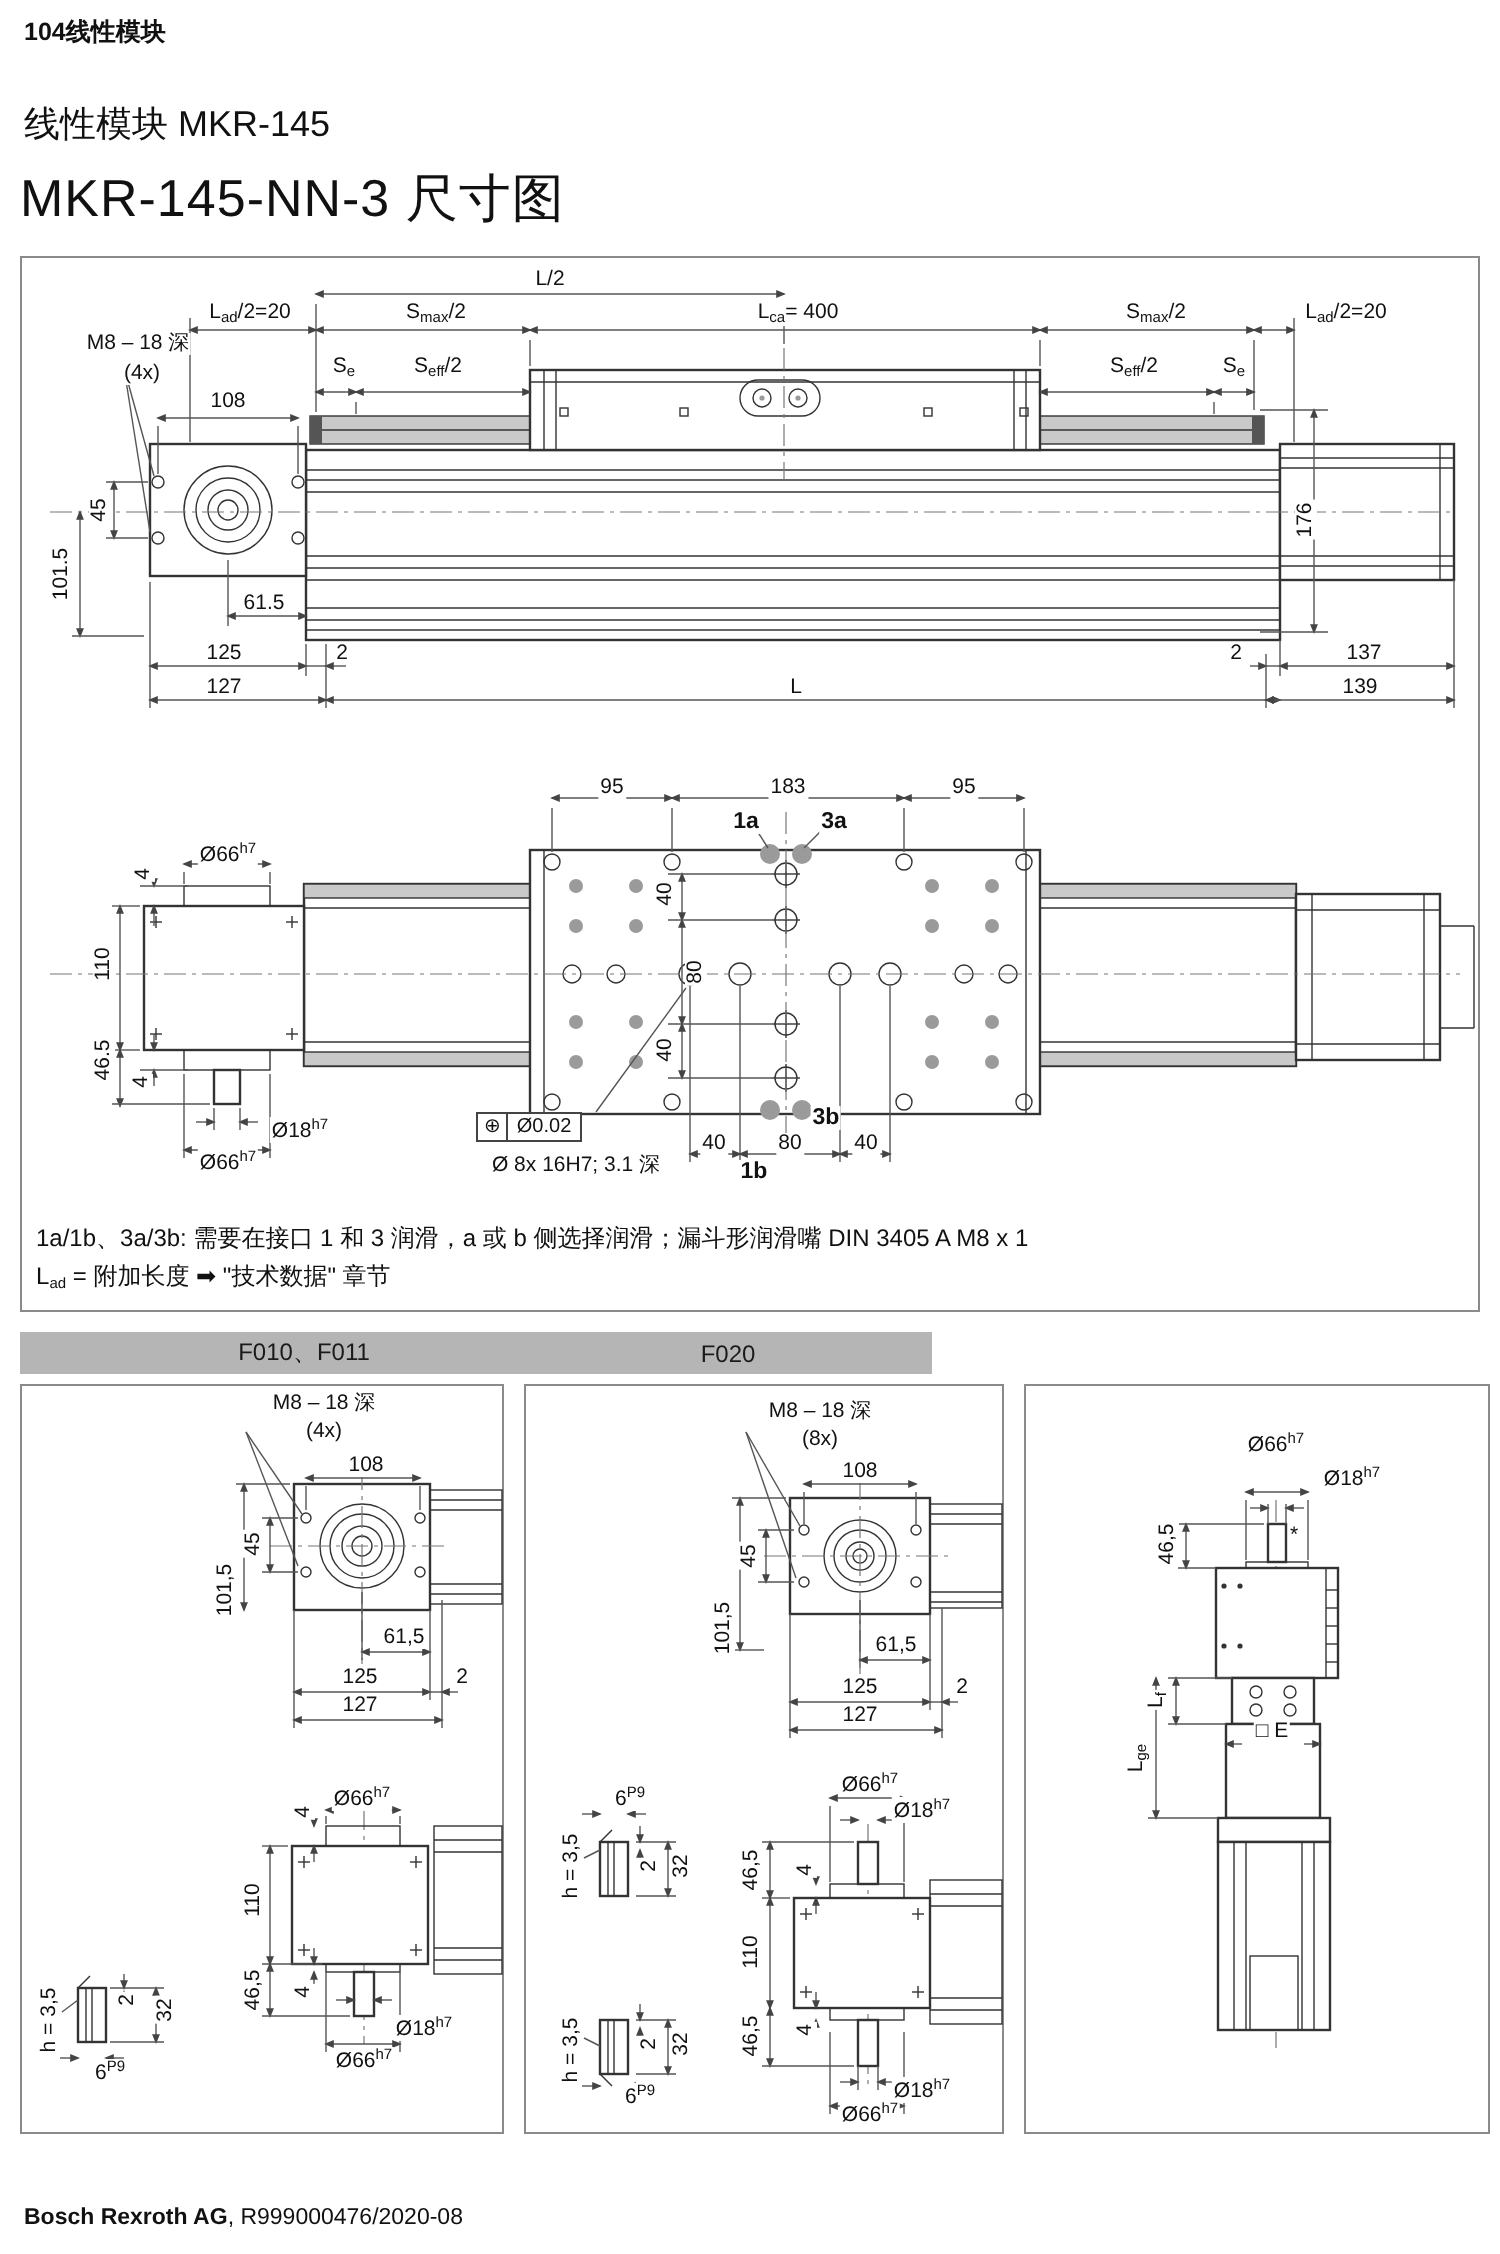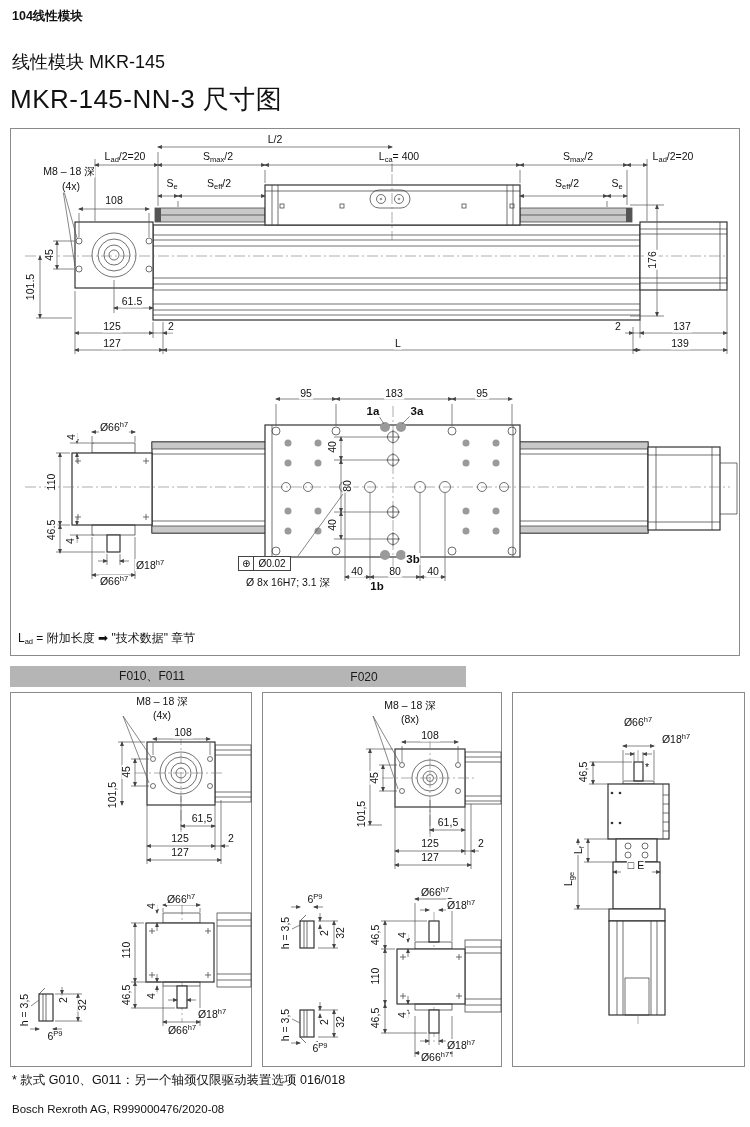--- a/index.html
+++ b/index.html
@@ -10,21 +10,21 @@
   .hdr .num{}
   .subhdr{left:12px;top:50px;font-size:18px;}
   .title{left:10px;top:82px;font-size:26px;font-weight:400;letter-spacing:.5px;}
   .frame{left:10px;top:128px;width:728px;height:526px;border:1px solid #8a8a8a;}
   .phead{top:666px;height:21px;background:#b5b5b5;display:flex;align-items:center;justify-content:center;
          font-size:12px;color:#1a1a1a;}
   .pbox{top:692px;height:373px;border:1px solid #8a8a8a;background:#fff;}
   .note{font-size:12px;line-height:1.35;}
   .footnote{left:12px;top:1072px;font-size:12.5px;}
   .footer{left:12px;top:1103px;font-size:11.5px;}
-  .footer b{font-weight:normal;}
+  .footer b{font-weight:bold;}
   sub{font-size:7.5px;vertical-align:-2px;}
   sup{font-size:7.5px;vertical-align:4px;}
   .dim{position:absolute;transform:translate(-50%,-50%);font-size:10.5px;line-height:1.05;
        white-space:nowrap;background:#fff;padding:0 1px;color:#111;z-index:5;}
   .dim.b{font-weight:bold;font-size:11.5px;}
   .fcf{left:238px;top:556px;display:flex;border:1px solid #444;background:#fff;font-size:10px;
        line-height:13px;z-index:5;}
   .fcf .c1{padding:0 3px;border-right:1px solid #444;}
   .fcf .c2{padding:0 4px;}
   svg{position:absolute;}
@@ -294,20 +294,21 @@
       <line x1="82" y1="159" x2="82" y2="201"></line>
         <line x1="125" y1="159" x2="125" y2="201"></line>
     </g>
   </svg>
 
   <div class="abs fcf">
     <span class="c1">⊕</span>
     <span class="c2">Ø0.02</span>
   </div>
 
+  <div class="abs note" style="left:18px;top:611px">1a/1b、3a/3b: 需要在接口 1 和 3 润滑，a 或 b 侧选择润滑；漏斗形润滑嘴 DIN 3405 A M8 x 1</div>
   <div class="abs note" style="left:18px;top:630px">
     <span>L</span><sub>ad</sub><span> = 附加长度 ➡ "技术数据" 章节</span>
   </div>
 
   <div class="abs phead" style="left:10px;width:284px">
       <span>F010、F011</span>
     </div>
   <div class="abs phead" style="left:262px;width:204px">
       <span>F020</span>
     </div>
@@ -579,21 +580,20 @@
       <line x1="77" y1="70" x2="120" y2="70"></line>
         <line x1="77" y1="92" x2="96" y2="92"></line>
       <line x1="76" y1="147" x2="76" y2="170" marker-start="url(#a5)" marker-end="url(#a5)"></line>
       <line x1="72" y1="147" x2="104" y2="147"></line>
         <line x1="72" y1="170" x2="101" y2="170"></line>
       <line x1="66" y1="147" x2="66" y2="217" marker-start="url(#a5)" marker-end="url(#a5)"></line>
       <line x1="62" y1="217" x2="97" y2="217"></line>
     </g>
   </svg>
 
-  <div class="abs footnote">* 款式 G010、G011：另一个轴颈仅限驱动装置选项 016/018</div>
   <div class="abs footer">
     <b>Bosch Rexroth AG</b><span>, R999000476/2020-08</span>
   </div>
 
   <div id="label-layer" class="abs" style="left:0;top:0;width:750px;height:1127px;pointer-events:none">
       <span class="dim" style="left: 275px; top: 140px;">L/2</span>
       <span class="dim" style="left: 125px; top: 157px;">L<sub>ad</sub>/2=20</span>
       <span class="dim" style="left: 218px; top: 157px;">S<sub>max</sub>/2</span>
       <span class="dim" style="left: 399px; top: 157px;">L<sub>ca</sub>= 400</span>
       <span class="dim" style="left: 172px; top: 184px;">S<sub>e</sub></span>

